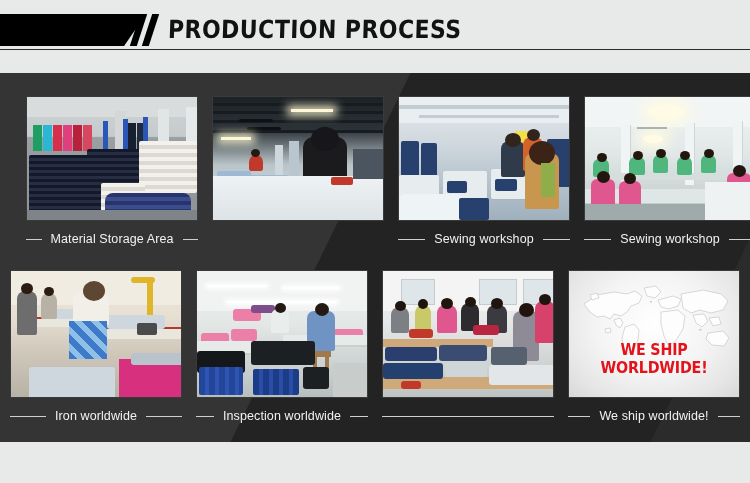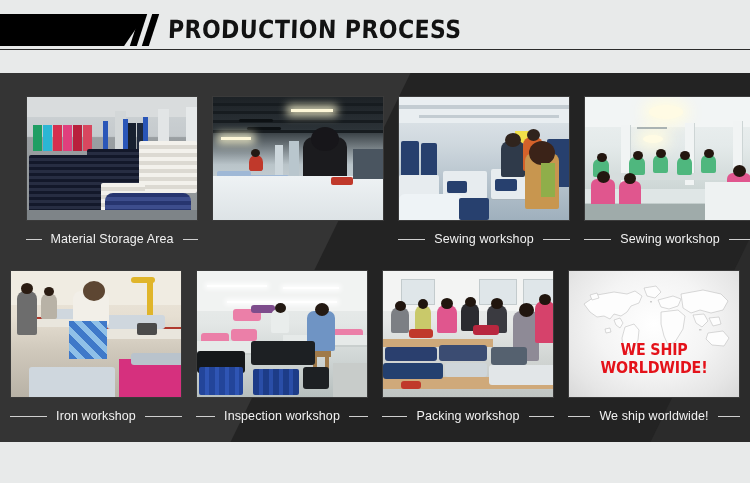--- a/index.html
+++ b/index.html
@@ -424,21 +424,21 @@
             <div class="hd" style="left:72px;top:10px;width:22px;height:20px;background:#5d4632;"></div>
             <div class="sk" style="left:58px;top:50px;width:38px;height:38px;background:repeating-linear-gradient(45deg,#3f79c9 0 6px,#8fc0e8 6px 12px);"></div>
             <div style="position:absolute;left:126px;top:52px;width:20px;height:12px;background:#4b4b4b;border-radius:2px;"></div>
             <div class="pink" style="left:108px;top:88px;width:64px;height:40px;"></div>
             <div class="gar" style="left:18px;top:96px;width:86px;height:32px;"></div>
             <div class="gar" style="left:120px;top:82px;width:52px;height:12px;background:#b9c3cc;"></div>
           </div>
         </div>
         <div class="caption">
           <span class="cap-line"></span>
-          <span class="cap-text">Iron workshop</span>
+          <span class="cap-text">Iron worldwide</span>
           <span class="cap-line"></span>
         </div>
       </div>
 
       <div class="cell">
         <div class="photo">
           <div class="sky p6">
             <div class="wall"></div>
             <div class="tube" style="left:10px;top:14px;width:60px;"></div>
             <div class="tube" style="left:86px;top:16px;width:56px;"></div>
@@ -460,21 +460,21 @@
             <div class="black" style="left:54px;top:70px;width:64px;height:24px;"></div>
             <div class="black" style="left:0;top:80px;width:48px;height:22px;background:#15181a;"></div>
             <div class="crate" style="left:2px;top:96px;width:44px;height:28px;background:repeating-linear-gradient(90deg,#23459a 0 6px,#2f55b4 6px 10px);"></div>
             <div class="crate" style="left:56px;top:98px;width:46px;height:26px;background:repeating-linear-gradient(90deg,#1d3c88 0 6px,#2a4ea8 6px 10px);"></div>
             <div class="black" style="left:106px;top:96px;width:26px;height:22px;"></div>
             <div style="position:absolute;left:136px;top:92px;width:36px;height:36px;background:#c8ccca;"></div>
           </div>
         </div>
         <div class="caption">
           <span class="cap-line"></span>
-          <span class="cap-text">Inspection workshop</span>
+          <span class="cap-text">Inspection worldwide</span>
           <span class="cap-line"></span>
         </div>
       </div>
 
       <div class="cell">
         <div class="photo">
           <div class="sky p7">
             <div class="wall"></div>
             <div class="win" style="left:18px;top:8px;width:32px;height:24px;"></div>
             <div class="win" style="left:96px;top:8px;width:36px;height:24px;"></div>
@@ -501,21 +501,20 @@
             <div class="pile" style="left:56px;top:74px;width:48px;height:16px;background:#3b4c72;"></div>
             <div class="pile" style="left:108px;top:76px;width:36px;height:18px;background:#55616f;"></div>
             <div class="pile" style="left:0;top:92px;width:60px;height:16px;background:#24406f;"></div>
             <div class="pile" style="left:62px;top:92px;width:42px;height:14px;background:#cfd6da;"></div>
             <div class="pile" style="left:106px;top:94px;width:66px;height:20px;background:#e2e6e8;"></div>
             <div class="pile" style="left:18px;top:110px;width:20px;height:8px;background:#c0392b;"></div>
           </div>
         </div>
         <div class="caption">
           <span class="cap-line"></span>
-          <span class="cap-text">Packing workshop</span>
           <span class="cap-line"></span>
         </div>
       </div>
 
       <div class="cell">
         <div class="photo">
           <div class="sky p8">
             <svg class="map-svg" viewBox="0 0 320 156">
               <g fill="#fdfdfd" stroke="#b9b9b9" stroke-width="1.1">
 

